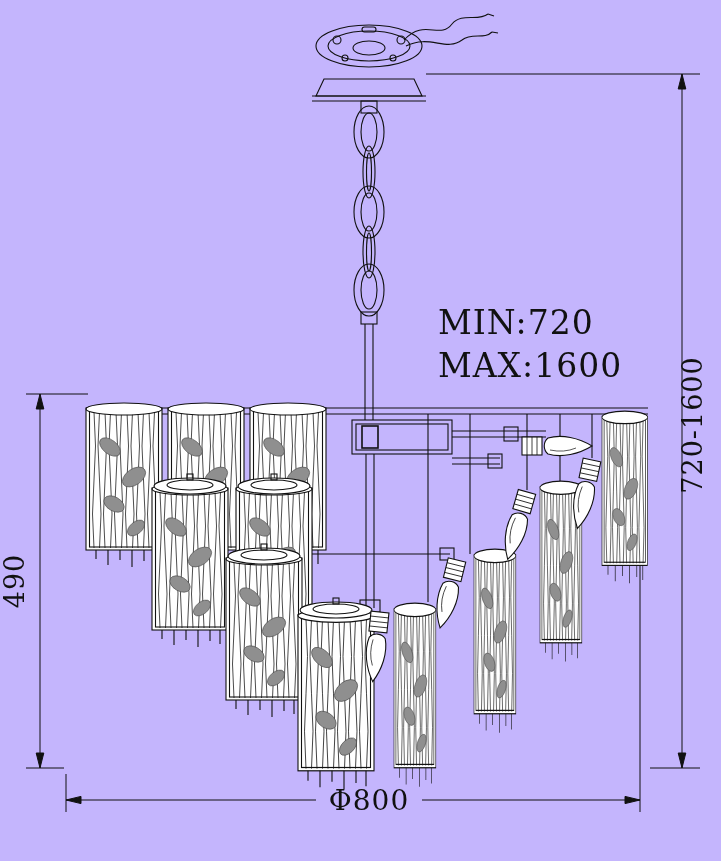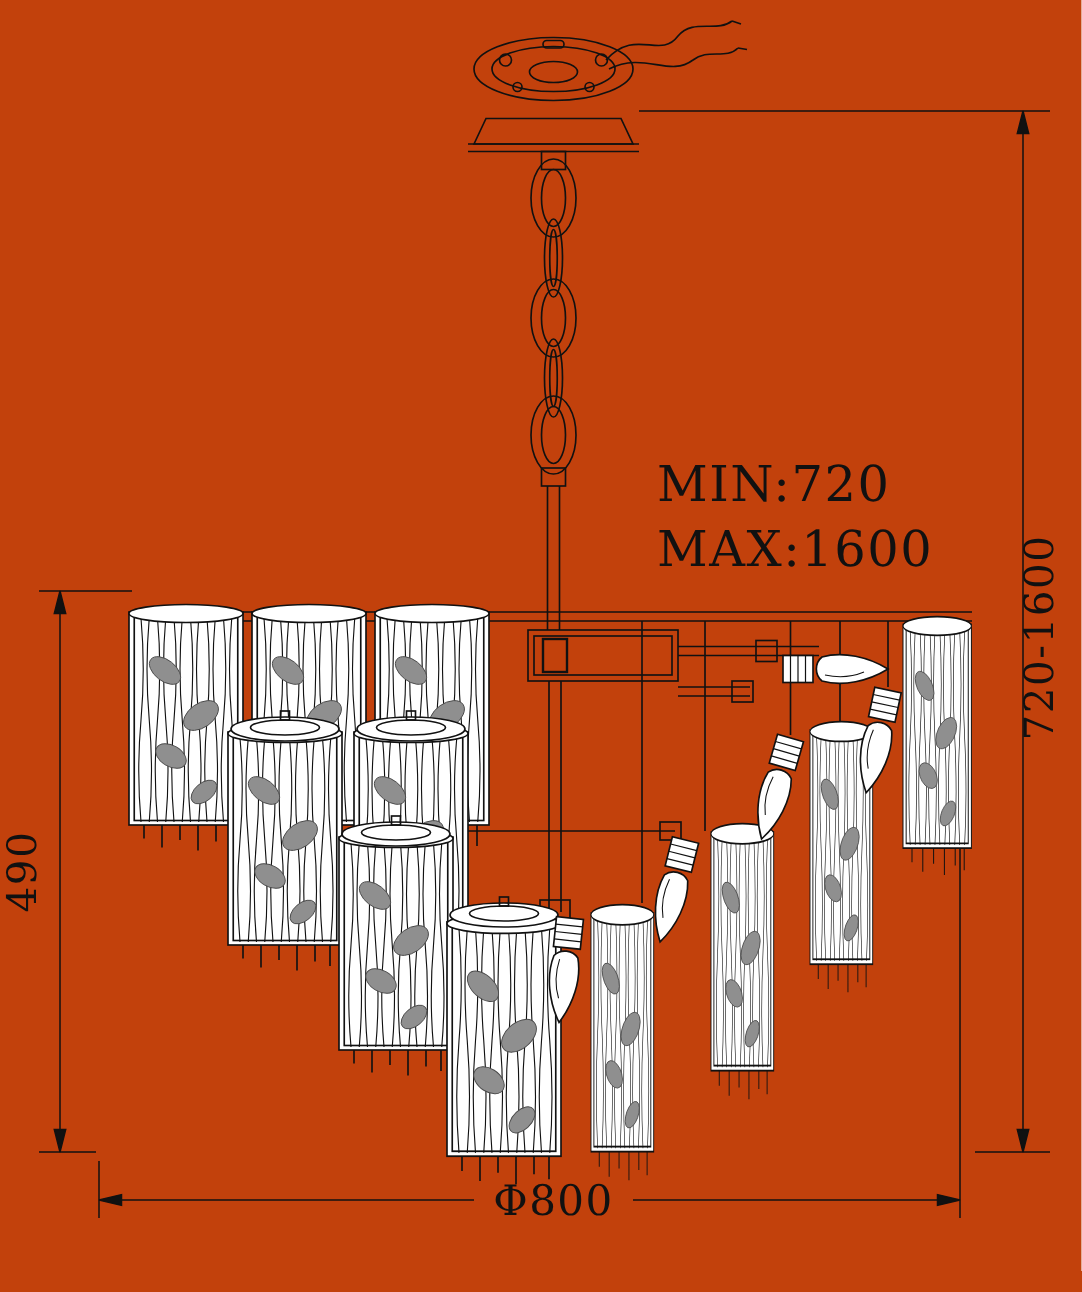--- a/index.html
+++ b/index.html
@@ -1,17 +1,17 @@
 <!DOCTYPE html>
 <html><head>
 <meta charset="utf-8">
 <style>
   html,body{margin:0;padding:0;background:#ffffff;}
   .canvas{
-    width:721px;height:861px;background:#c2410c;position:relative;overflow:hidden;
+    width:721px;height:861px;background:#c4b5fd;position:relative;overflow:hidden;
     font-family:"DejaVu Serif", serif;
   }
   svg{display:block;}
   text{
     font-family:"DejaVu Serif", serif;
     fill:#111111;
     stroke:none;
   }
   .dim-text{font-size:27px;letter-spacing:1px;}
   .spec-text{font-size:33px;letter-spacing:1px;}

